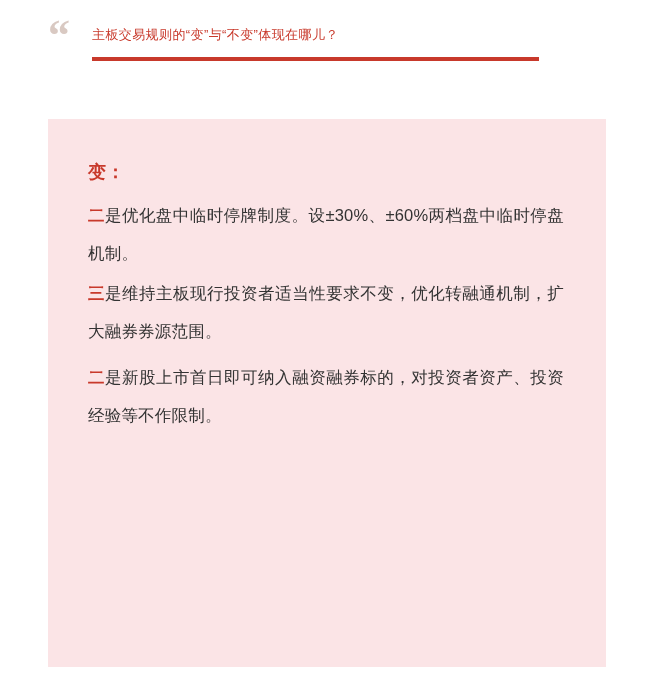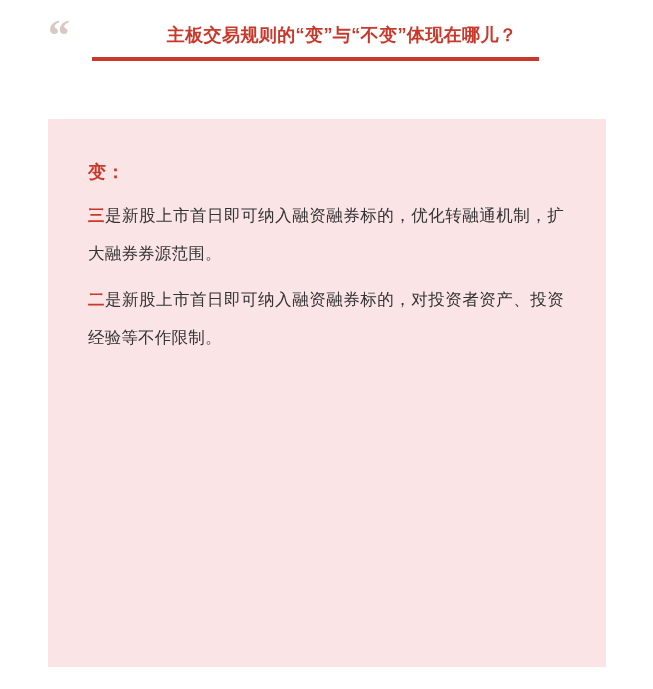--- a/index.html
+++ b/index.html
@@ -37,27 +37,26 @@
     font-weight: 700;
     letter-spacing: -2px;
   }
   .title-wrap {
     position: absolute;
     left: 92px;
     top: 22px;
     width: 500px;
   }
   .title {
-    font-size: 18px;
-    font-weight: 700;
+    font-size: 13px;
+    font-weight: 400;
     color: #c8392b;
     letter-spacing: 0.4px;
     line-height: 26px;
     white-space: nowrap;
-    text-align: center;
   }
   .title-underline {
     margin-top: 9px;
     width: 447px;
     height: 4px;
     background: #c8392b;
   }
   
   .card {
     position: absolute;
@@ -103,21 +102,22 @@
     <div class="title-wrap">
       <div class="title">主板交易规则的“变”与“不变”体现在哪儿？</div>
       <div class="title-underline"></div>
     </div>
   </div>
 
   <div class="card">
 
     <div class="section">
       <div class="section-head">变：</div>
-      <p class="para"><span class="lead">三</span><span>是新股上市首日即可纳入融资融券标的，优化转融通机制，扩大融券券源范围。</span></p>
+      <p class="para"><span class="lead">二</span><span>是优化盘中临时停牌制度。设±30%、±60%两档盘中临时停盘机制。</span></p>
+      <p class="para"><span class="lead">三</span><span>是维持主板现行投资者适当性要求不变，优化转融通机制，扩大融券券源范围。</span></p>
     </div>
 
     <div class="sep"></div>
 
     <div class="section">
       <p class="para"><span class="lead">二</span><span>是新股上市首日即可纳入融资融券标的，对投资者资产、投资经验等不作限制。</span></p>
     </div>
 
   </div>
 </div>

